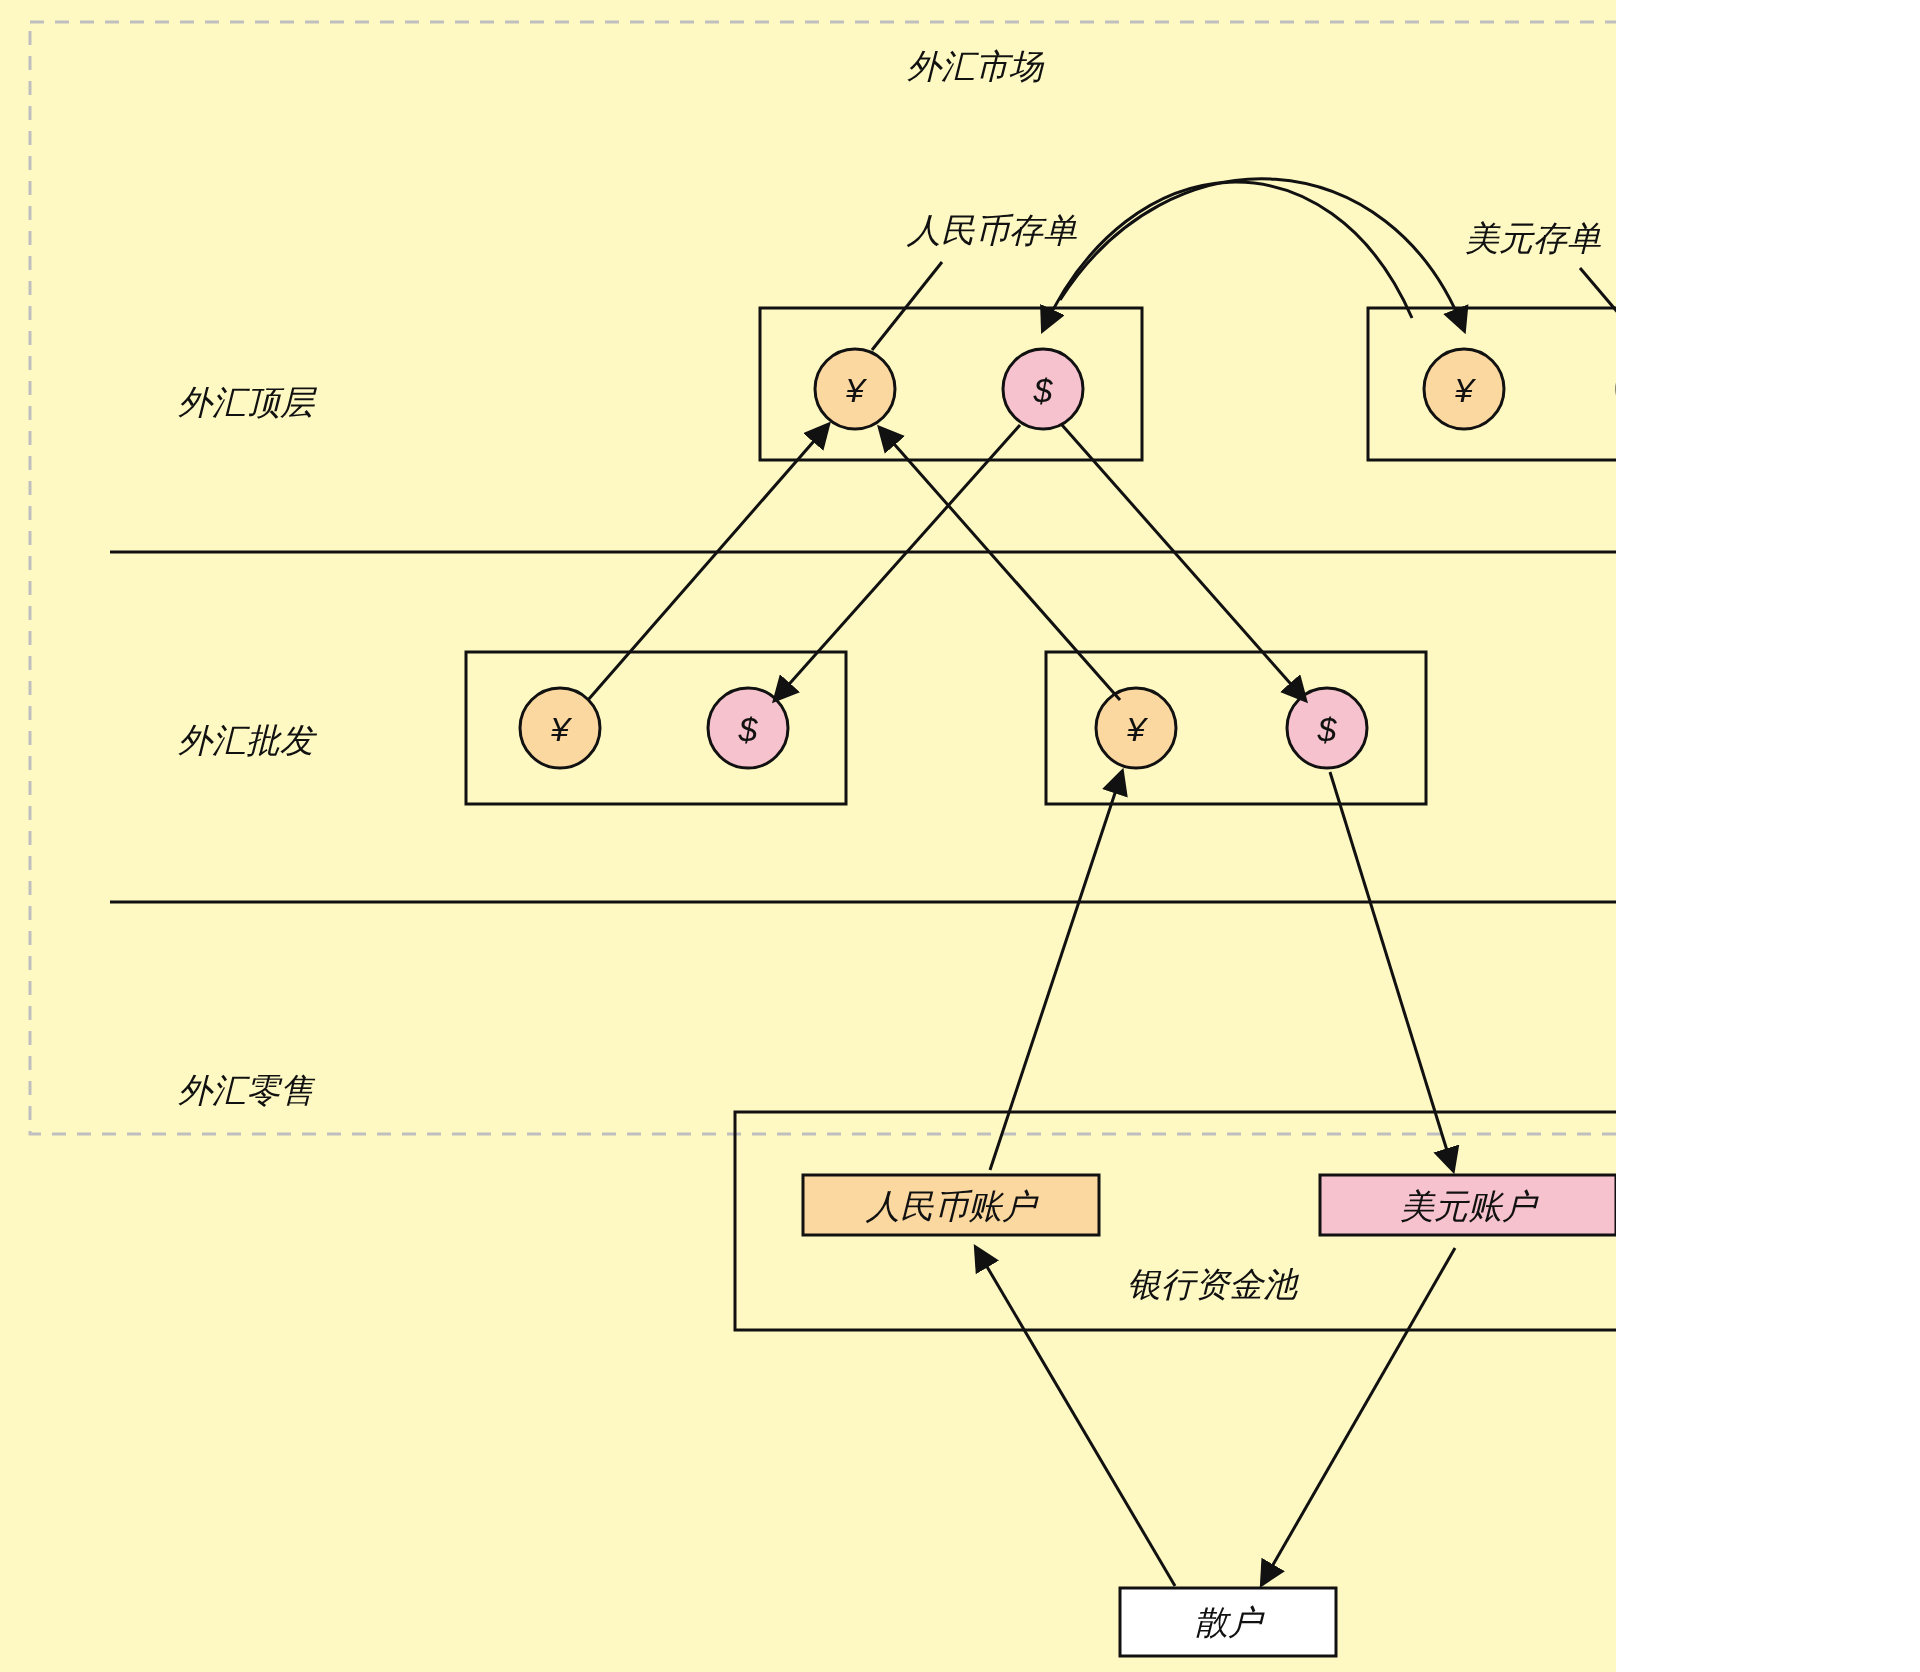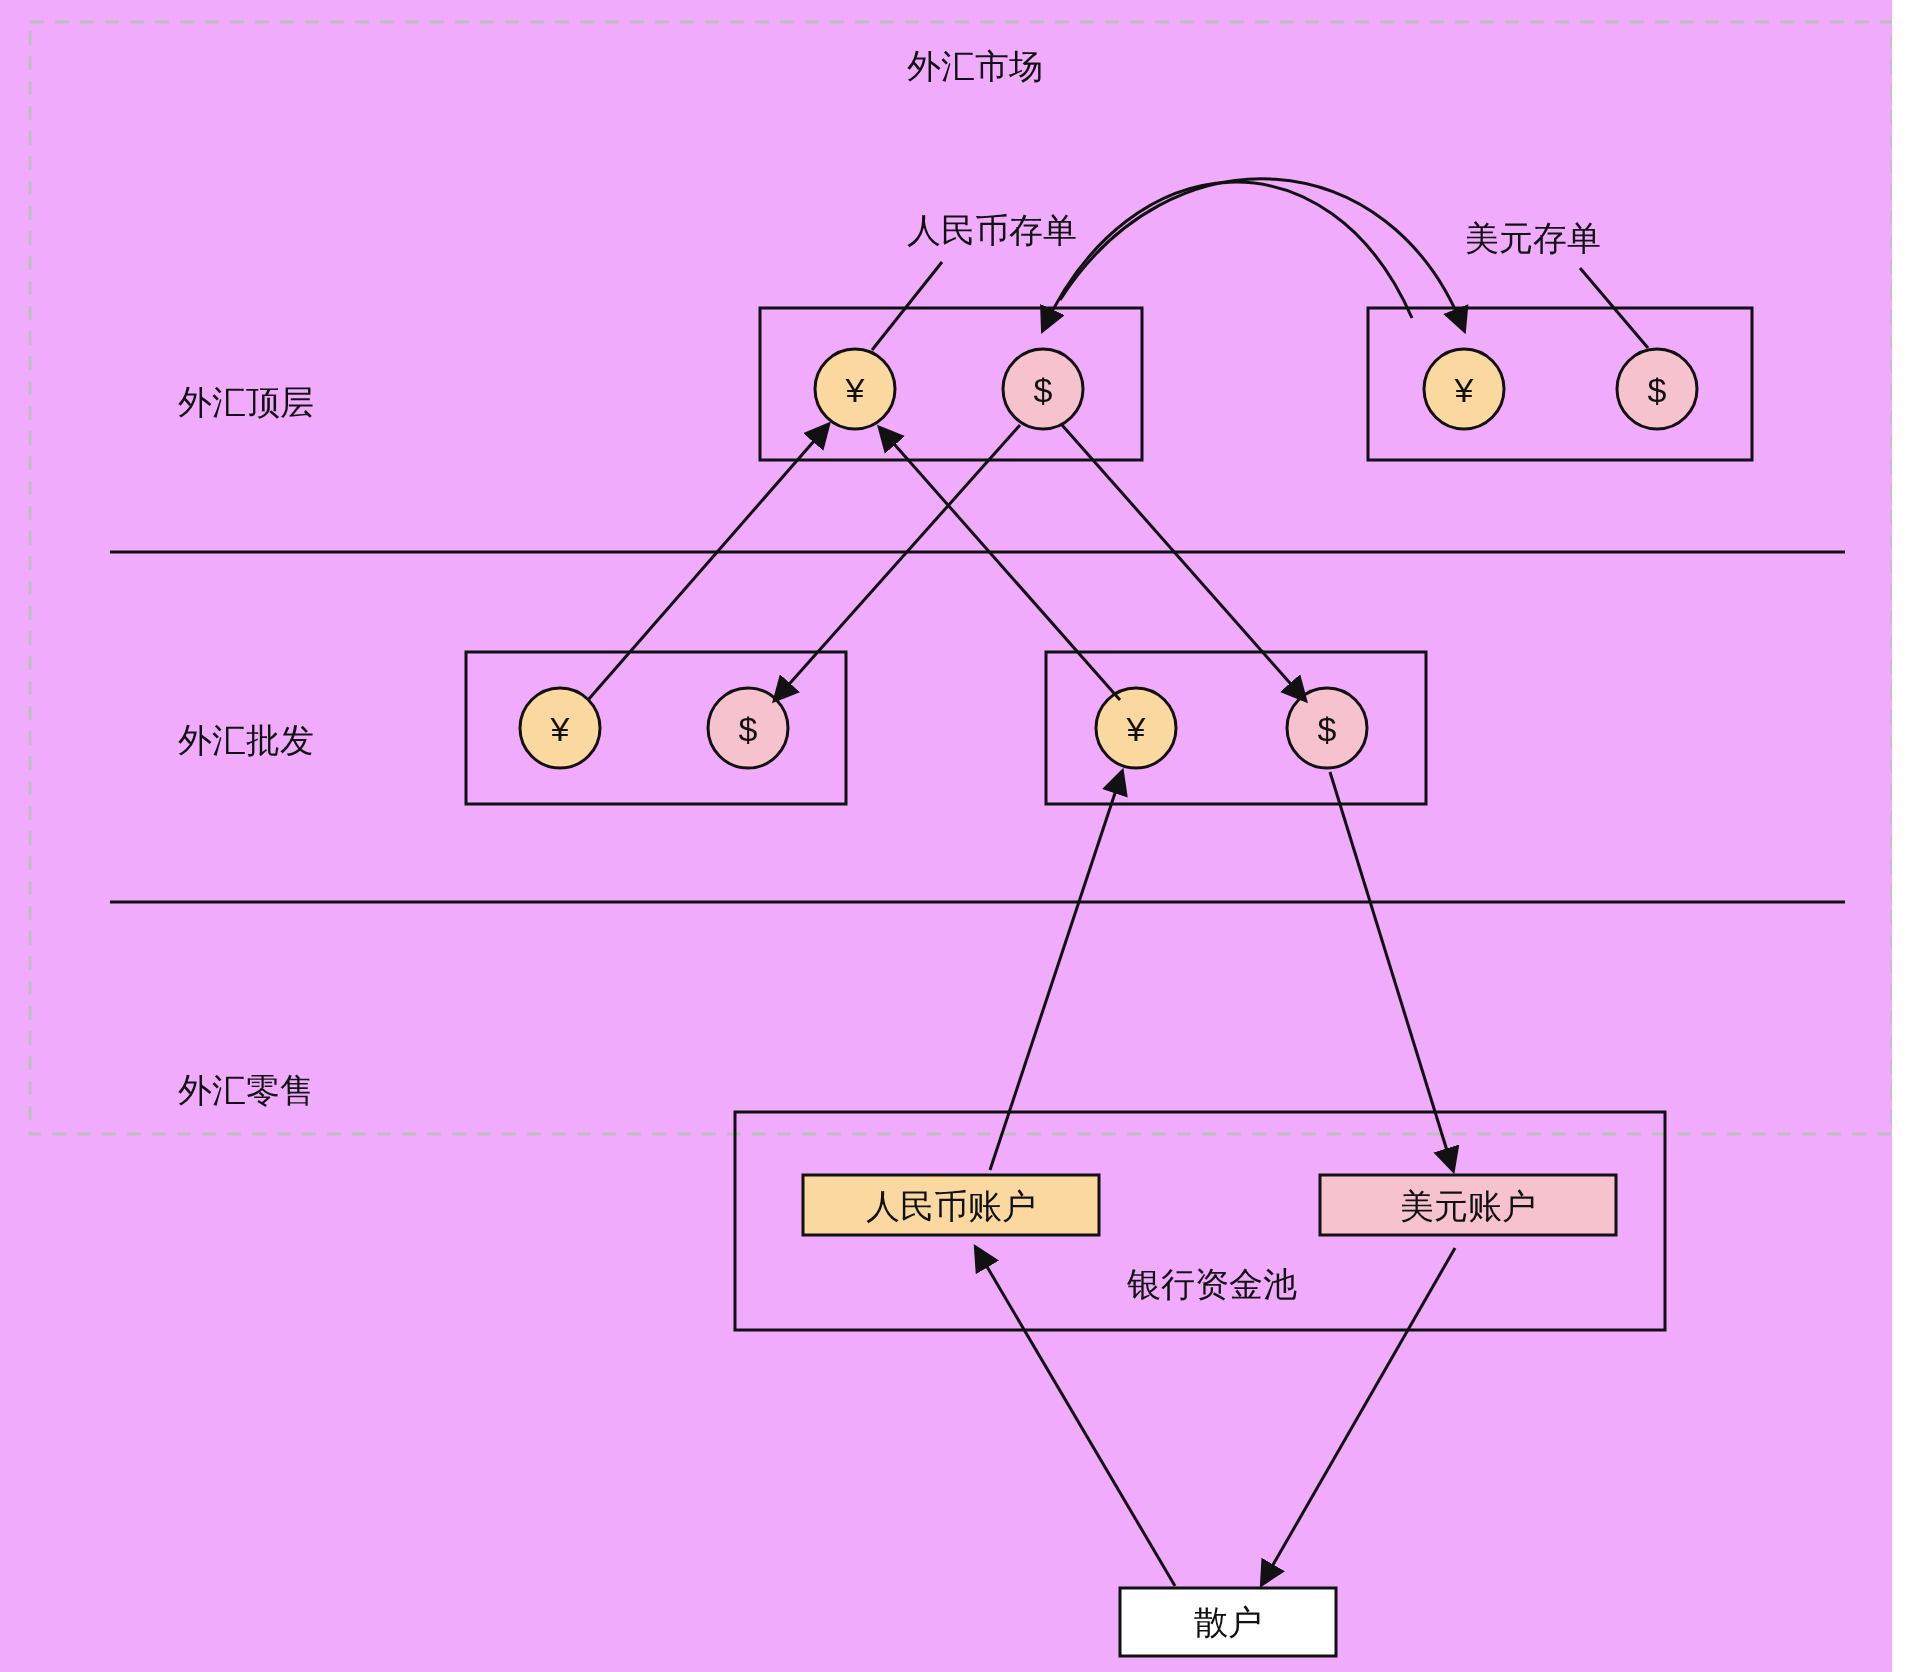--- a/index.html
+++ b/index.html
@@ -1,17 +1,17 @@
 <!DOCTYPE html>
 <html><head>
 <meta charset="utf-8">
 <style>
   html,body{margin:0;padding:0;background:#ffffff;}
   body{font-family:"Liberation Sans","DejaVu Sans",sans-serif;}
-  #stage{position:relative;width:1892px;height:1672px;background:#f0abfc;overflow:hidden;}
+  #stage{position:relative;width:1616px;height:1672px;background:#fef9c3;overflow:hidden;font-style:italic;}
   svg{position:absolute;left:0;top:0;width:1920px;height:1672px;}
   .lbl{font-size:34px;fill:#111111;font-family:"Liberation Sans","DejaVu Sans",sans-serif;}
   .tier{font-size:34px;fill:#111111;font-family:"Liberation Sans","DejaVu Sans",sans-serif;}
   .title{font-size:34px;fill:#111111;font-family:"Liberation Sans","DejaVu Sans",sans-serif;}
   .sym{font-size:34px;fill:#111111;font-family:"Liberation Sans","DejaVu Sans",sans-serif;}
   .boxtxt{font-size:34px;fill:#111111;font-family:"Liberation Sans","DejaVu Sans",sans-serif;}
 </style>
 </head>
 <body>
 

